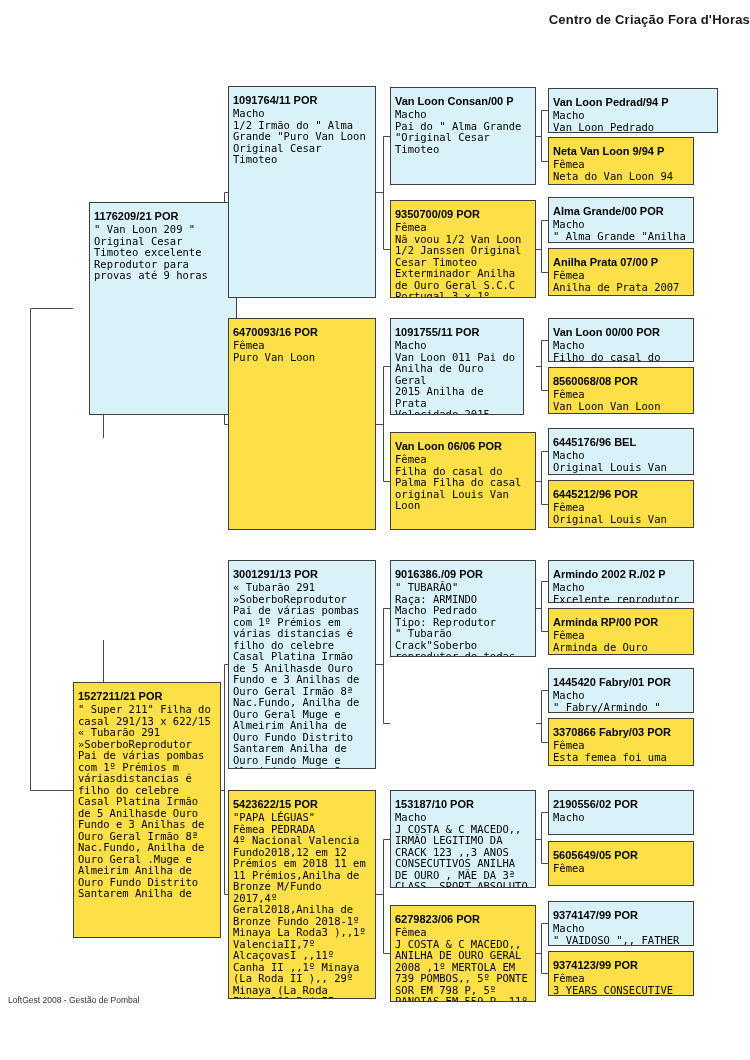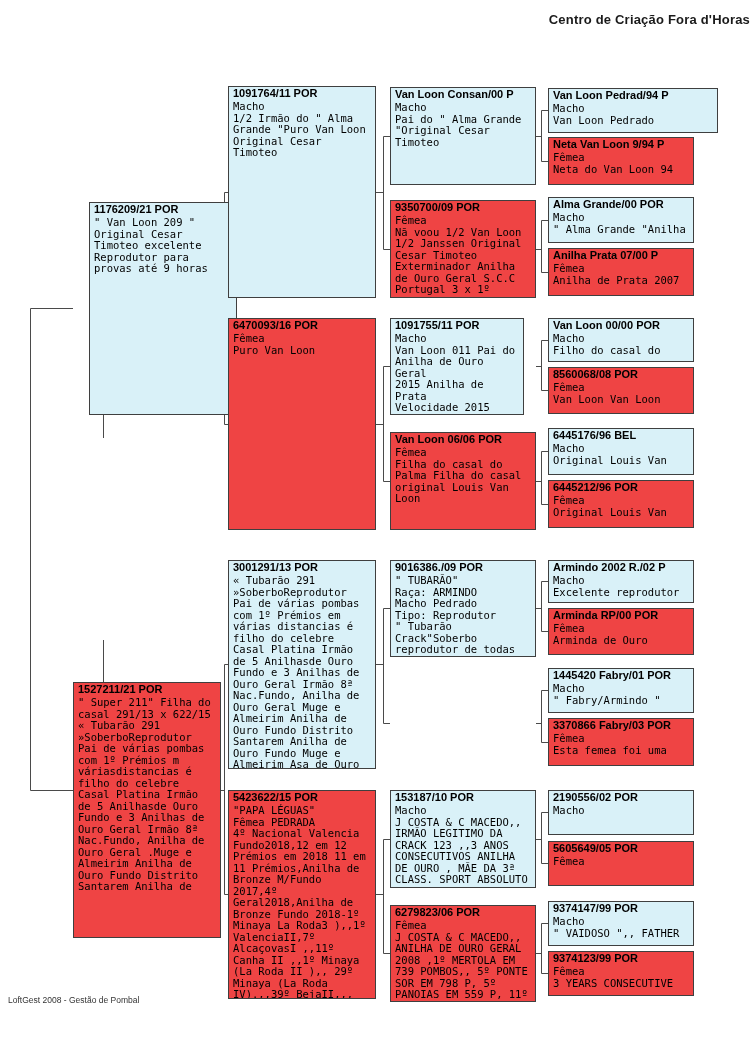--- a/index.html
+++ b/index.html
@@ -2,23 +2,23 @@
 <html><head>
 <meta charset="utf-8">
 <style>
   html,body{margin:0;padding:0;background:#fff;}
   .page{position:relative;width:750px;height:1060px;background:#ffffff;overflow:hidden;
         font-family:"Liberation Sans",sans-serif;}
   .title{position:absolute;top:12px;left:0;width:750px;text-align:right;
          font-size:13px;font-weight:bold;color:#1a1a1a;letter-spacing:.2px;}
   .footer{position:absolute;left:8px;top:995px;font-size:8.5px;color:#333;}
   .box{position:absolute;box-sizing:border-box;border:1px solid #3f3f3f;
-       background:#fff;padding:0 4px;overflow:hidden;}
+       background:#fff;padding:7px 4px;overflow:hidden;}
   .box.male{background:#d9f1f8;}
-  .box.female{background:#ef4444;}
+  .box.female{background:#fde047;}
   .ring{font-family:"Liberation Sans",sans-serif;font-weight:bold;font-size:11px;
         line-height:13px;color:#000;margin-bottom:1px;white-space:nowrap;}
   .info{font-family:"DejaVu Sans Mono","Liberation Mono",monospace;font-size:10.5px;
         line-height:11.5px;color:#000;white-space:pre-line;}
   svg.wires{position:absolute;left:0;top:0;pointer-events:none;}
 </style>
 </head>
 <body>
 
 <div class="page">

